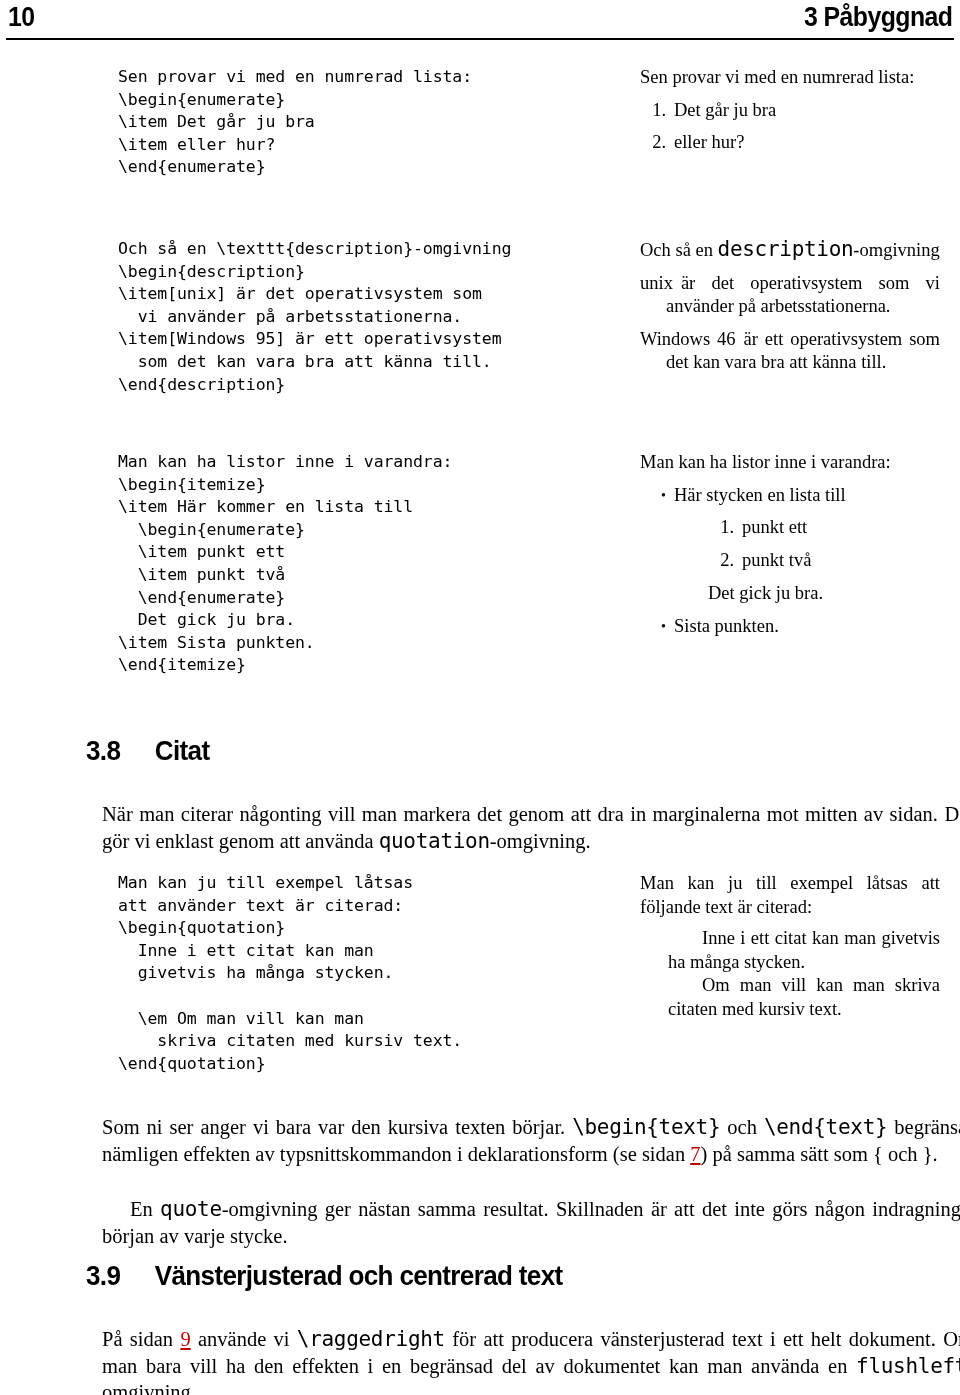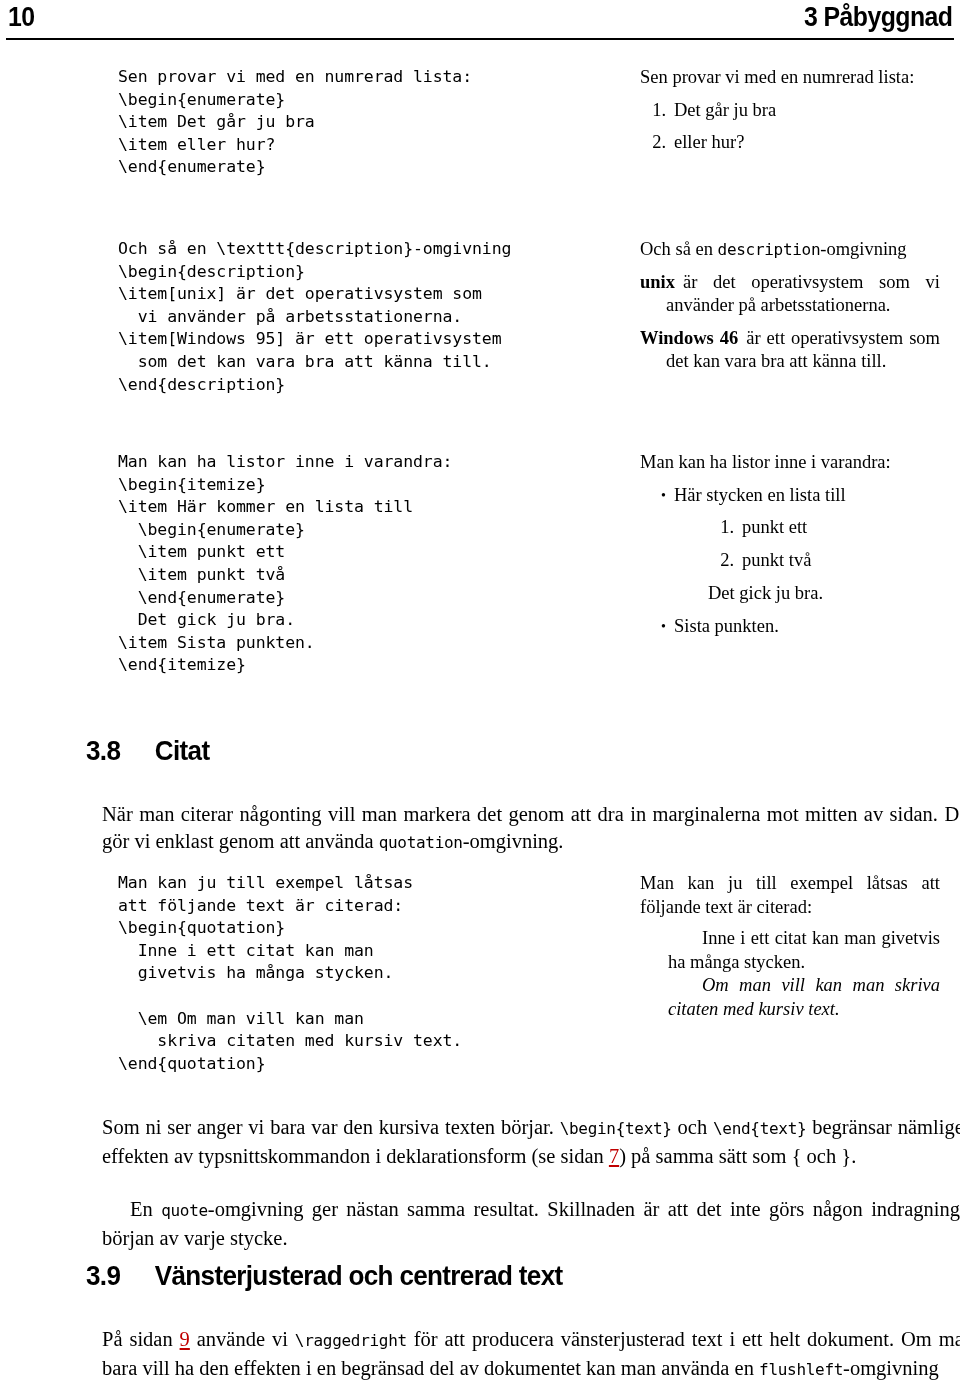--- a/index.html
+++ b/index.html
@@ -67,24 +67,24 @@
 
   
   .typeset {
     font-family: "Liberation Serif", "DejaVu Serif", serif;
     font-size: 18.5px;
     line-height: 23.5px;
   }
   .typeset .lead { margin: 0; }
   .tt {
     font-family: "DejaVu Sans Mono", "Liberation Mono", monospace;
-    font-size: 16px;
+    font-size: 21px;
     letter-spacing: -0.3px;
   }
-  .it { font-style: italic; }
+  .it { }
 
   
   ol.enum, ul.itm {
     margin: 0;
     padding: 0;
     list-style: none;
   }
   ol.enum > li, ul.itm > li {
     position: relative;
     padding-left: 34px;
@@ -101,21 +101,21 @@
 
   
   dl.descr { margin: 0; padding: 0; }
   dl.descr > .d-row {
     margin-top: 9px;
     text-indent: -0px;
     padding-left: 26px;
     text-align: justify;
   }
   dl.descr > .d-row > .d-term {
-    font-weight: bold;
+    font-weight: normal;
     margin-left: -26px;
     padding-right: 8px;
   }
 
   
   .nested-wrap { padding-left: 34px; }
   .nested-wrap ol.enum > li { margin-top: 9px; }
   .nested-after { margin-top: 10px; }
 
   
@@ -235,21 +235,21 @@
       <span>Sista punkten.</span>
     </li>
   </ul>
 </div>
 
 <div class="blk sec-head" style="left:86px; top:735px;"><span class="num">3.8</span><span>Citat</span></div>
 
 <p class="blk body-par" style="left:86px; top:785px; width:872px;"><span>När man citerar någonting vill man markera det genom att dra in marginalerna mot mitten av sidan. Det gör vi enklast genom att använda </span><span class="tt">quotation</span><span>-omgivning.</span></p>
 
 <div class="blk verb" style="left:118px; top:872px; width:480px;">Man kan ju till exempel låtsas
-att följande text är citerad:
+att använder text är citerad:
 \begin{quotation}
   Inne i ett citat kan man
   givetvis ha många stycken.
 
   \em Om man vill kan man
     skriva citaten med kursiv text.
 \end{quotation}</div>
 
 <div class="blk typeset" style="left:640px; top:872px; width:300px;">
   <p class="lead" style="text-align:justify;">Man kan ju till exempel låtsas att följande text är citerad:</p>

